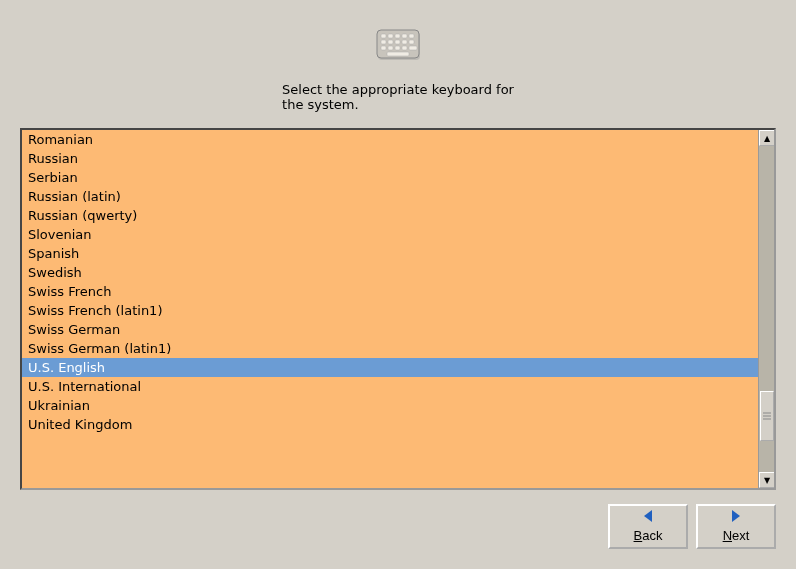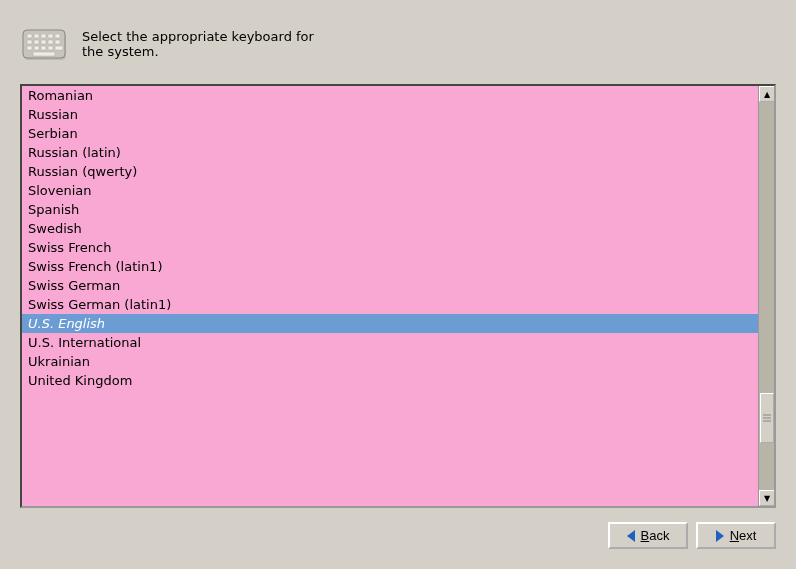--- a/index.html
+++ b/index.html
@@ -25,32 +25,33 @@
       display: flex;
       flex-direction: column;
       padding: 20px;
     }
 
     .header {
       display: flex;
       align-items: center;
       margin-bottom: 16px;
       gap: 14px;
+      flex-direction: column;
     }
 
     .keyboard-icon {
       width: 48px;
       height: 48px;
       flex-shrink: 0;
     }
 
     .list-container {
       flex: 1;
       border: 2px inset #999;
-      background: #f9a8d4;
+      background: #fdba74;
       display: flex;
       overflow: hidden;
       position: relative;
     }
 
     .list-scroll-area {
       flex: 1;
       overflow-y: scroll;
       overflow-x: hidden;
     }
@@ -59,21 +60,20 @@
       padding: 2px 6px;
       cursor: pointer;
       white-space: nowrap;
       font-size: 13px;
       color: #000;
     }
 
     .list-item.selected {
       background: #6b9cd4;
       color: #fff;
-      font-style: italic;
     }
 
     .scrollbar {
       width: 16px;
       background: #d4d0c8;
       display: flex;
       flex-direction: column;
       border-left: 1px solid #999;
     }
 
@@ -135,20 +135,21 @@
       padding: 4px 16px;
       background: #d4d0c8;
       border: 2px outset #fff;
       cursor: pointer;
       font-size: 13px;
       display: flex;
       align-items: center;
       gap: 6px;
       min-width: 80px;
       justify-content: center;
+      flex-direction: column;
     }
 
     .btn-arrow-left {
       display: inline-block;
       width: 0;
       height: 0;
       border-top: 6px solid transparent;
       border-bottom: 6px solid transparent;
       border-right: 8px solid #2060c0;
     }

